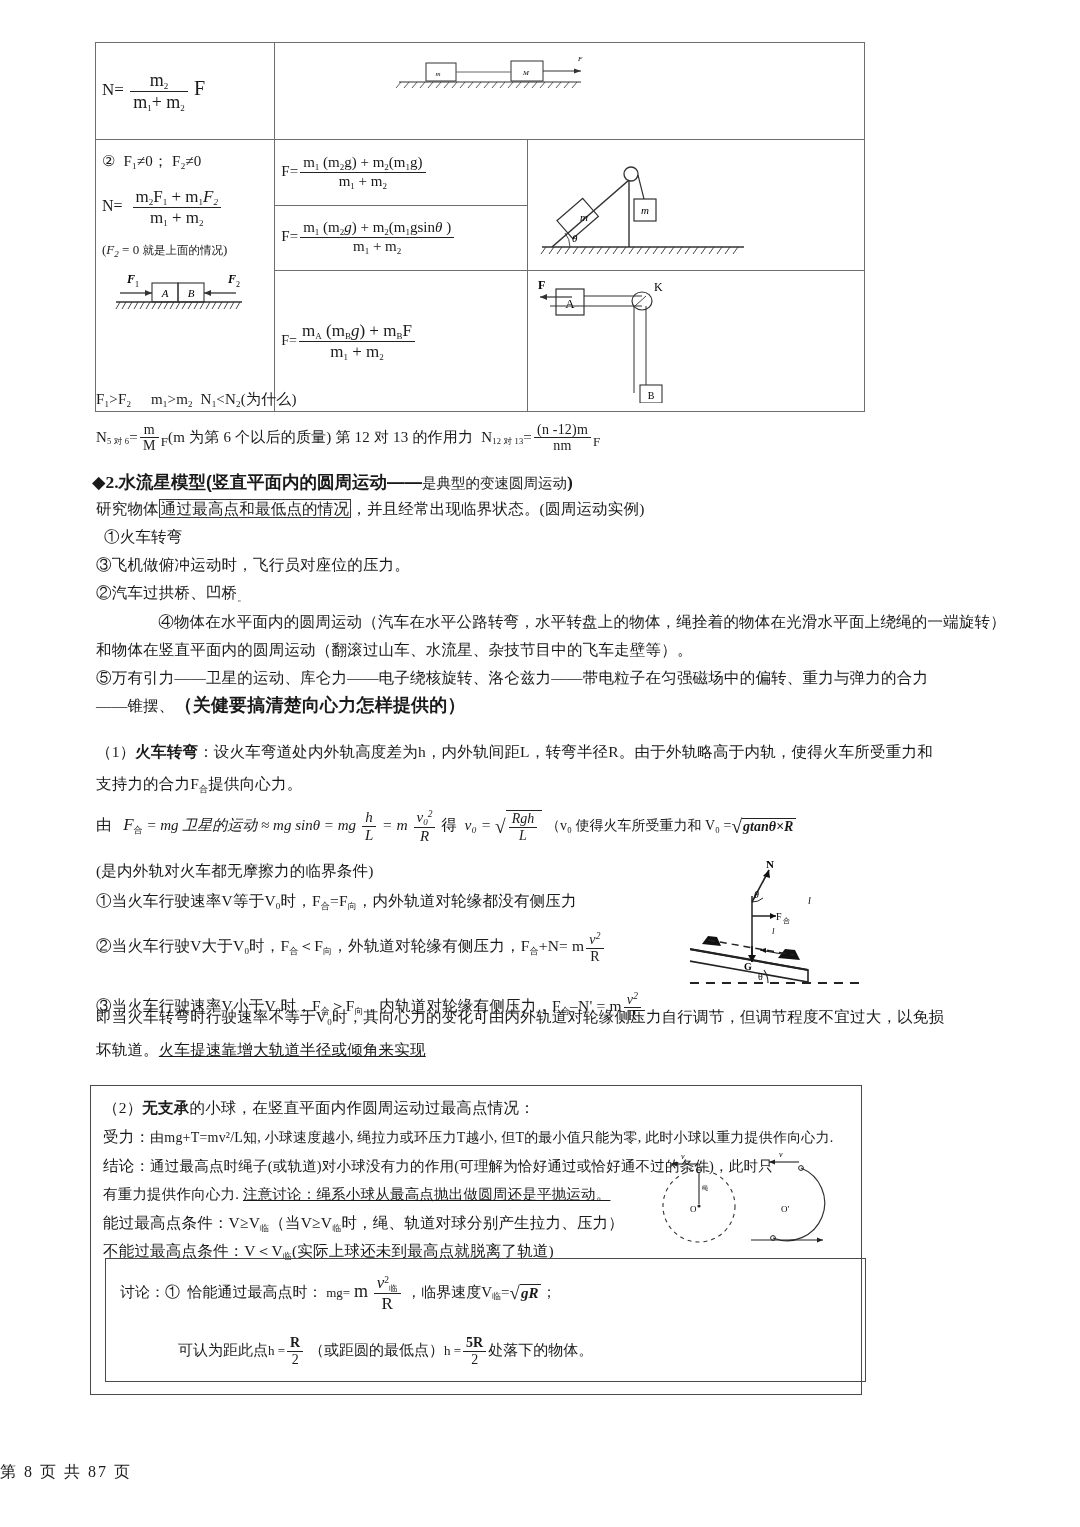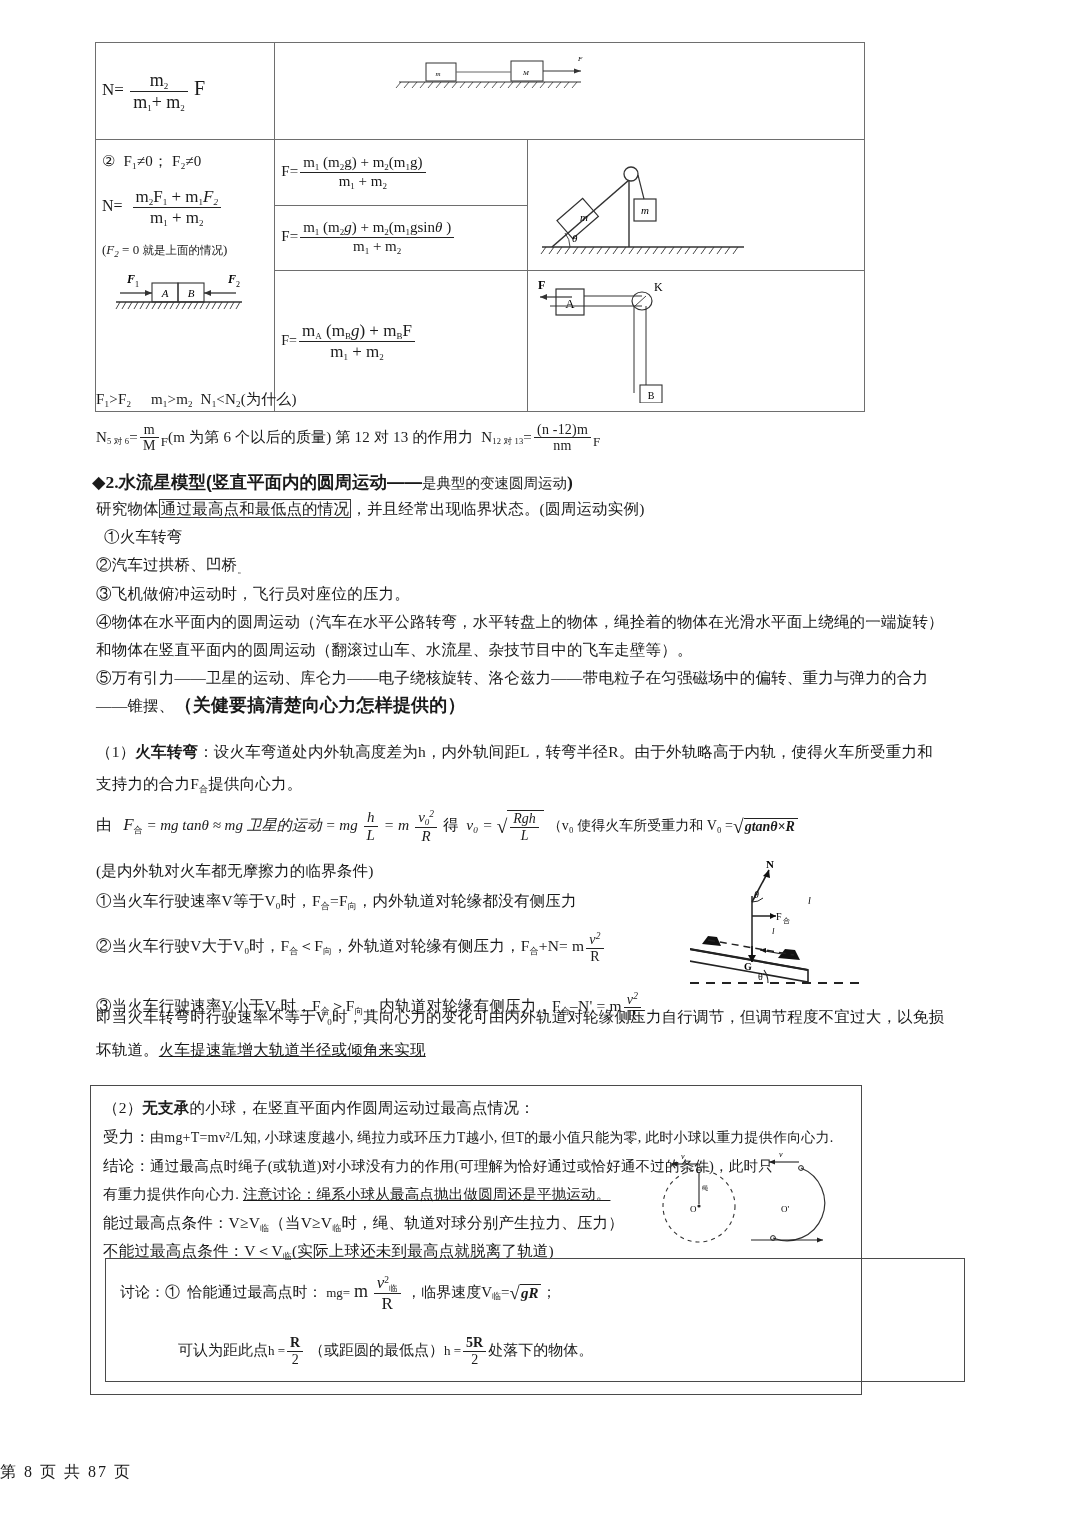--- a/index.html
+++ b/index.html
@@ -29,21 +29,21 @@
 
   
   .tbl{position:absolute;left:95px;top:42px;width:770px;border-collapse:collapse;}
   .tbl td{border:1px solid #6e6e6e;vertical-align:middle;padding:4px 6px;}
   .c-left{width:168px;}
   .c-mid{width:275px;}
   .c-right{width:325px;}
 
   
   .outerbox{position:absolute;left:90px;top:1085px;width:772px;height:310px;border:1.3px solid #4a4a4a;box-sizing:border-box;}
-  .innerbox{position:absolute;left:14px;top:172px;width:860px;height:124px;border:1.2px solid #4a4a4a;box-sizing:border-box;}
+  .innerbox{position:absolute;left:14px;top:172px;width:761px;height:124px;border:1.2px solid #4a4a4a;box-sizing:border-box;}
 
   .footer{position:absolute;left:0;top:1462px;width:1080px;font-size:16px;letter-spacing:2px;}
 
   .tiny{font-size:11.5px;}
   .xtiny{font-size:8.5px;}
 </style>
 </head>
 <body>
 
 <div class="page">
@@ -268,41 +268,41 @@
 
   <div style="position:absolute;left:92px;top:470px;">
     <span class="b" style="font-size:17.5px;">◆</span><span class="b" style="font-size:17.5px;">2.</span><span class="b" style="font-size:17.5px;font-family:'Liberation Sans',sans-serif;">水流星模型(竖直平面内的圆周运动——</span><span style="font-size:14.5px;">是典型的变速圆周运动</span><span class="b" style="font-size:17.5px;">)</span>
   </div>
 
   <div style="position:absolute;left:96px;top:497px;width:910px;">
     <div class="ln">
       <span>研究物体</span><span class="boxed-inline">通过最高点和最低点的情况</span><span>，并且经常出现临界状态。(圆周运动实例)</span>
     </div>
     <div class="ln" style="margin-top:4px;padding-left:8px;">①火车转弯</div>
+    <div class="ln" style="margin-top:4px;">③飞机做俯冲运动时，飞行员对座位的压力。</div>
     <div class="ln" style="margin-top:4px;"><span>②汽车过拱桥、凹桥</span><span class="sub" style="font-size:10px;">。</span></div>
-    <div class="ln" style="margin-top:4px;">③飞机做俯冲运动时，飞行员对座位的压力。</div>
-    <div class="ln" style="margin-top:4px;">④物体在水平面内的圆周运动（汽车在水平公路转弯，水平转盘上的物体，绳拴着的物体在光滑水平面上绕绳的一端旋转）</div>
+    <div class="ln" style="margin-top:4px;text-align:right;">④物体在水平面内的圆周运动（汽车在水平公路转弯，水平转盘上的物体，绳拴着的物体在光滑水平面上绕绳的一端旋转）</div>
     <div class="ln" style="margin-top:4px;">和物体在竖直平面内的圆周运动（翻滚过山车、水流星、杂技节目中的飞车走壁等）。</div>
     <div class="ln" style="margin-top:4px;">⑤万有引力——卫星的运动、库仑力——电子绕核旋转、洛仑兹力——带电粒子在匀强磁场中的偏转、重力与弹力的合力</div>
     <div class="ln" style="margin-top:2px;">
       <span>——锥摆、</span><span class="b" style="font-size:18px;font-family:'Liberation Sans',sans-serif;">（关健要搞清楚向心力怎样提供的）</span>
     </div>
   </div>
 
   <div style="position:absolute;left:96px;top:740px;width:910px;">
     <div class="ln">
       <span>（1）</span><span class="b">火车转弯</span><span>：设火车弯道处内外轨高度差为h，内外轨间距L，转弯半径R。由于外轨略高于内轨，使得火车所受重力和</span>
     </div>
     <div class="ln" style="margin-top:8px;">
       <span>支持力的合力F</span><span class="sub">合</span><span>提供向心力。</span>
     </div>
     <div style="margin-top:12px;font-size:15.5px;">
       <span>由</span>&nbsp;&nbsp;
       <span class="it" style="font-size:17px;">F</span><span class="sub">合</span>
-      <span class="it" style="font-size:15px;">= mg tanθ ≈ mg 卫星的运动 = mg</span>
+      <span class="it" style="font-size:15px;">= mg 卫星的运动 ≈ mg sinθ = mg</span>
       <span class="frac it" style="font-size:15px;"><span class="num">h</span><span class="den">L</span></span>
       <span class="it">= m</span>
       <span class="frac it" style="font-size:15px;"><span class="num">v<span class="sub">0</span><span class="sup">2</span></span><span class="den">R</span></span>
       <span>得</span>&nbsp;
       <span class="it">v₀ =</span>
       <span class="sqrt"><span class="rad">√</span><span class="body"><span class="frac it" style="font-size:14px;"><span class="num">Rgh</span><span class="den">L</span></span></span></span>
       <span style="font-size:14px;">（v₀ 使得火车所受重力和 V₀ =</span><span class="sqrt"><span class="rad">√</span><span class="body b it" style="font-size:14px;">gtanθ×R</span></span>
     </div>
     <div class="ln" style="margin-top:14px;">(是内外轨对火车都无摩擦力的临界条件)</div>
 

